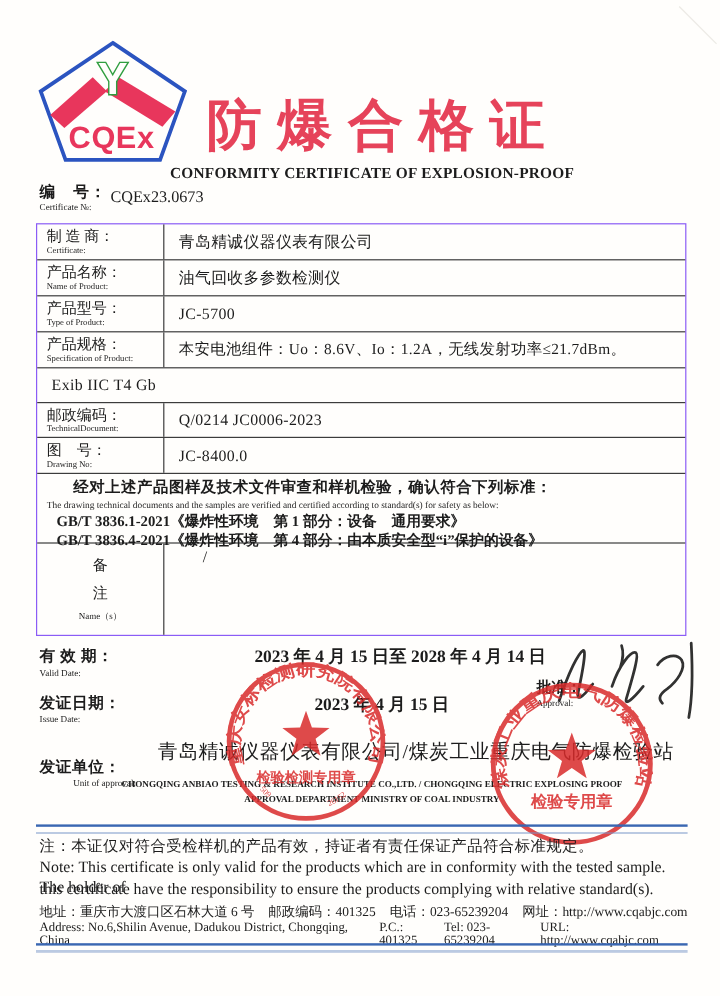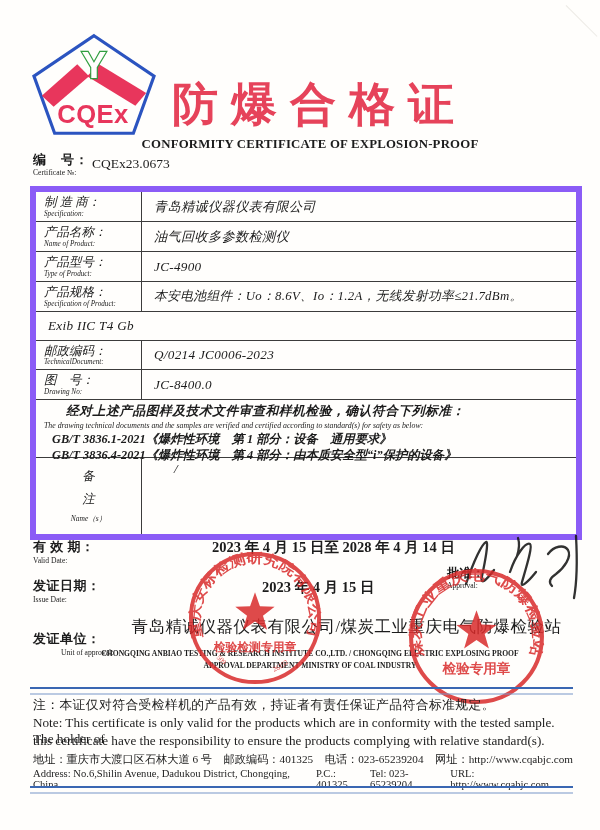--- a/index.html
+++ b/index.html
@@ -12,21 +12,21 @@
   .logo{left:30px;top:32px;width:128px;height:106px;}
   .title{left:172px;top:74px;font-size:46px;font-weight:bold;color:#e6435a;
          letter-spacing:13px;white-space:nowrap;}
   .subtitle{left:40px;right:20px;top:137px;text-align:center;font-weight:bold;
             font-size:12.8px;letter-spacing:.2px;}
   .certno-zh{left:33px;top:151px;font-size:13px;font-weight:bold;letter-spacing:1px;}
   .certno-en{left:33px;top:168px;font-size:7.6px;}
   .certno-val{left:92px;top:156px;font-size:13.5px;}
 
   
-  .cert-table{left:30px;top:186px;width:540px;border:6px solid #8b5cf6;background:transparent;font-style:italic;}
+  .cert-table{left:30px;top:186px;width:540px;border:1px solid #8b5cf6;background:transparent;}
   .trow{display:flex;border-bottom:1px solid #3c3c3c;box-sizing:border-box;}
   .trow:last-child{border-bottom:none;}
   .tlabel{width:106px;border-right:1px solid #3c3c3c;box-sizing:border-box;
           padding:2px 2px 1px 8px;display:flex;flex-direction:column;justify-content:center;}
   .tlabel .zh{font-size:12.5px;line-height:1.15;}
   .tlabel .en{font-size:7.2px;color:#222;line-height:1.2;}
   .tvalue{flex:1;display:flex;align-items:center;padding-left:12px;font-size:13.2px;
           letter-spacing:.3px;}
   .h30{height:30px;} .h29{height:29px;}
   .standards{display:block;padding:3px 6px 2px 6px;height:58px;box-sizing:border-box;}
@@ -94,39 +94,39 @@
 
   <div class="abs certno-zh">编　号：</div>
   <div class="abs certno-en">Certificate №:</div>
   <div class="abs certno-val">CQEx23.0673</div>
 
   <div class="abs cert-table">
 
     <div class="trow h30">
       <div class="tlabel">
         <div class="zh">制 造 商：</div>
-        <div class="en">Specification:</div>
+        <div class="en">Certificate:</div>
       </div>
       <div class="tvalue">青岛精诚仪器仪表有限公司</div>
     </div>
 
     <div class="trow h30">
       <div class="tlabel">
         <div class="zh">产品名称：</div>
         <div class="en">Name of Product:</div>
       </div>
       <div class="tvalue">油气回收多参数检测仪</div>
     </div>
 
     <div class="trow h30">
       <div class="tlabel">
         <div class="zh">产品型号：</div>
         <div class="en">Type of Product:</div>
       </div>
-      <div class="tvalue">JC-4900</div>
+      <div class="tvalue">JC-5700</div>
     </div>
 
     <div class="trow h30">
       <div class="tlabel">
         <div class="zh">产品规格：</div>
         <div class="en">Specification of Product:</div>
       </div>
       <div class="tvalue" style="font-size:12.8px">本安电池组件：Uo：8.6V、Io：1.2A，无线发射功率≤21.7dBm。</div>
     </div>
 

